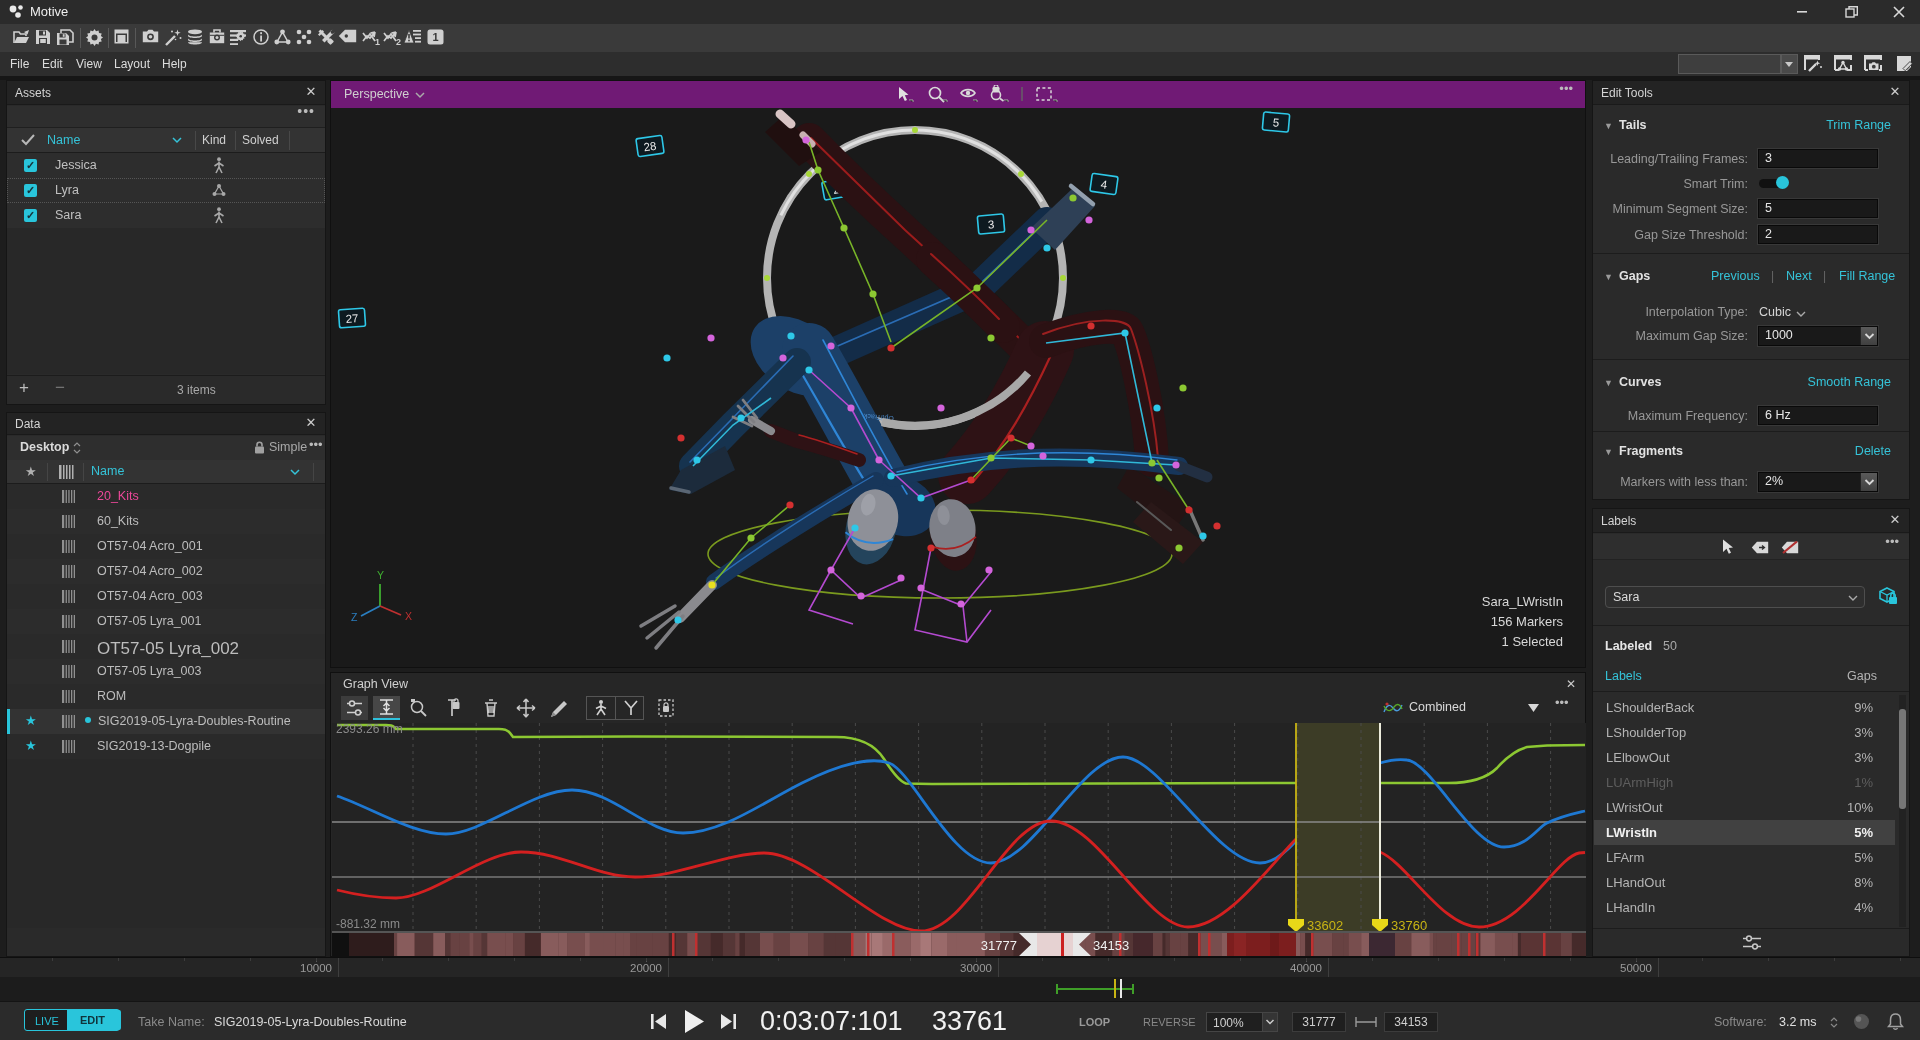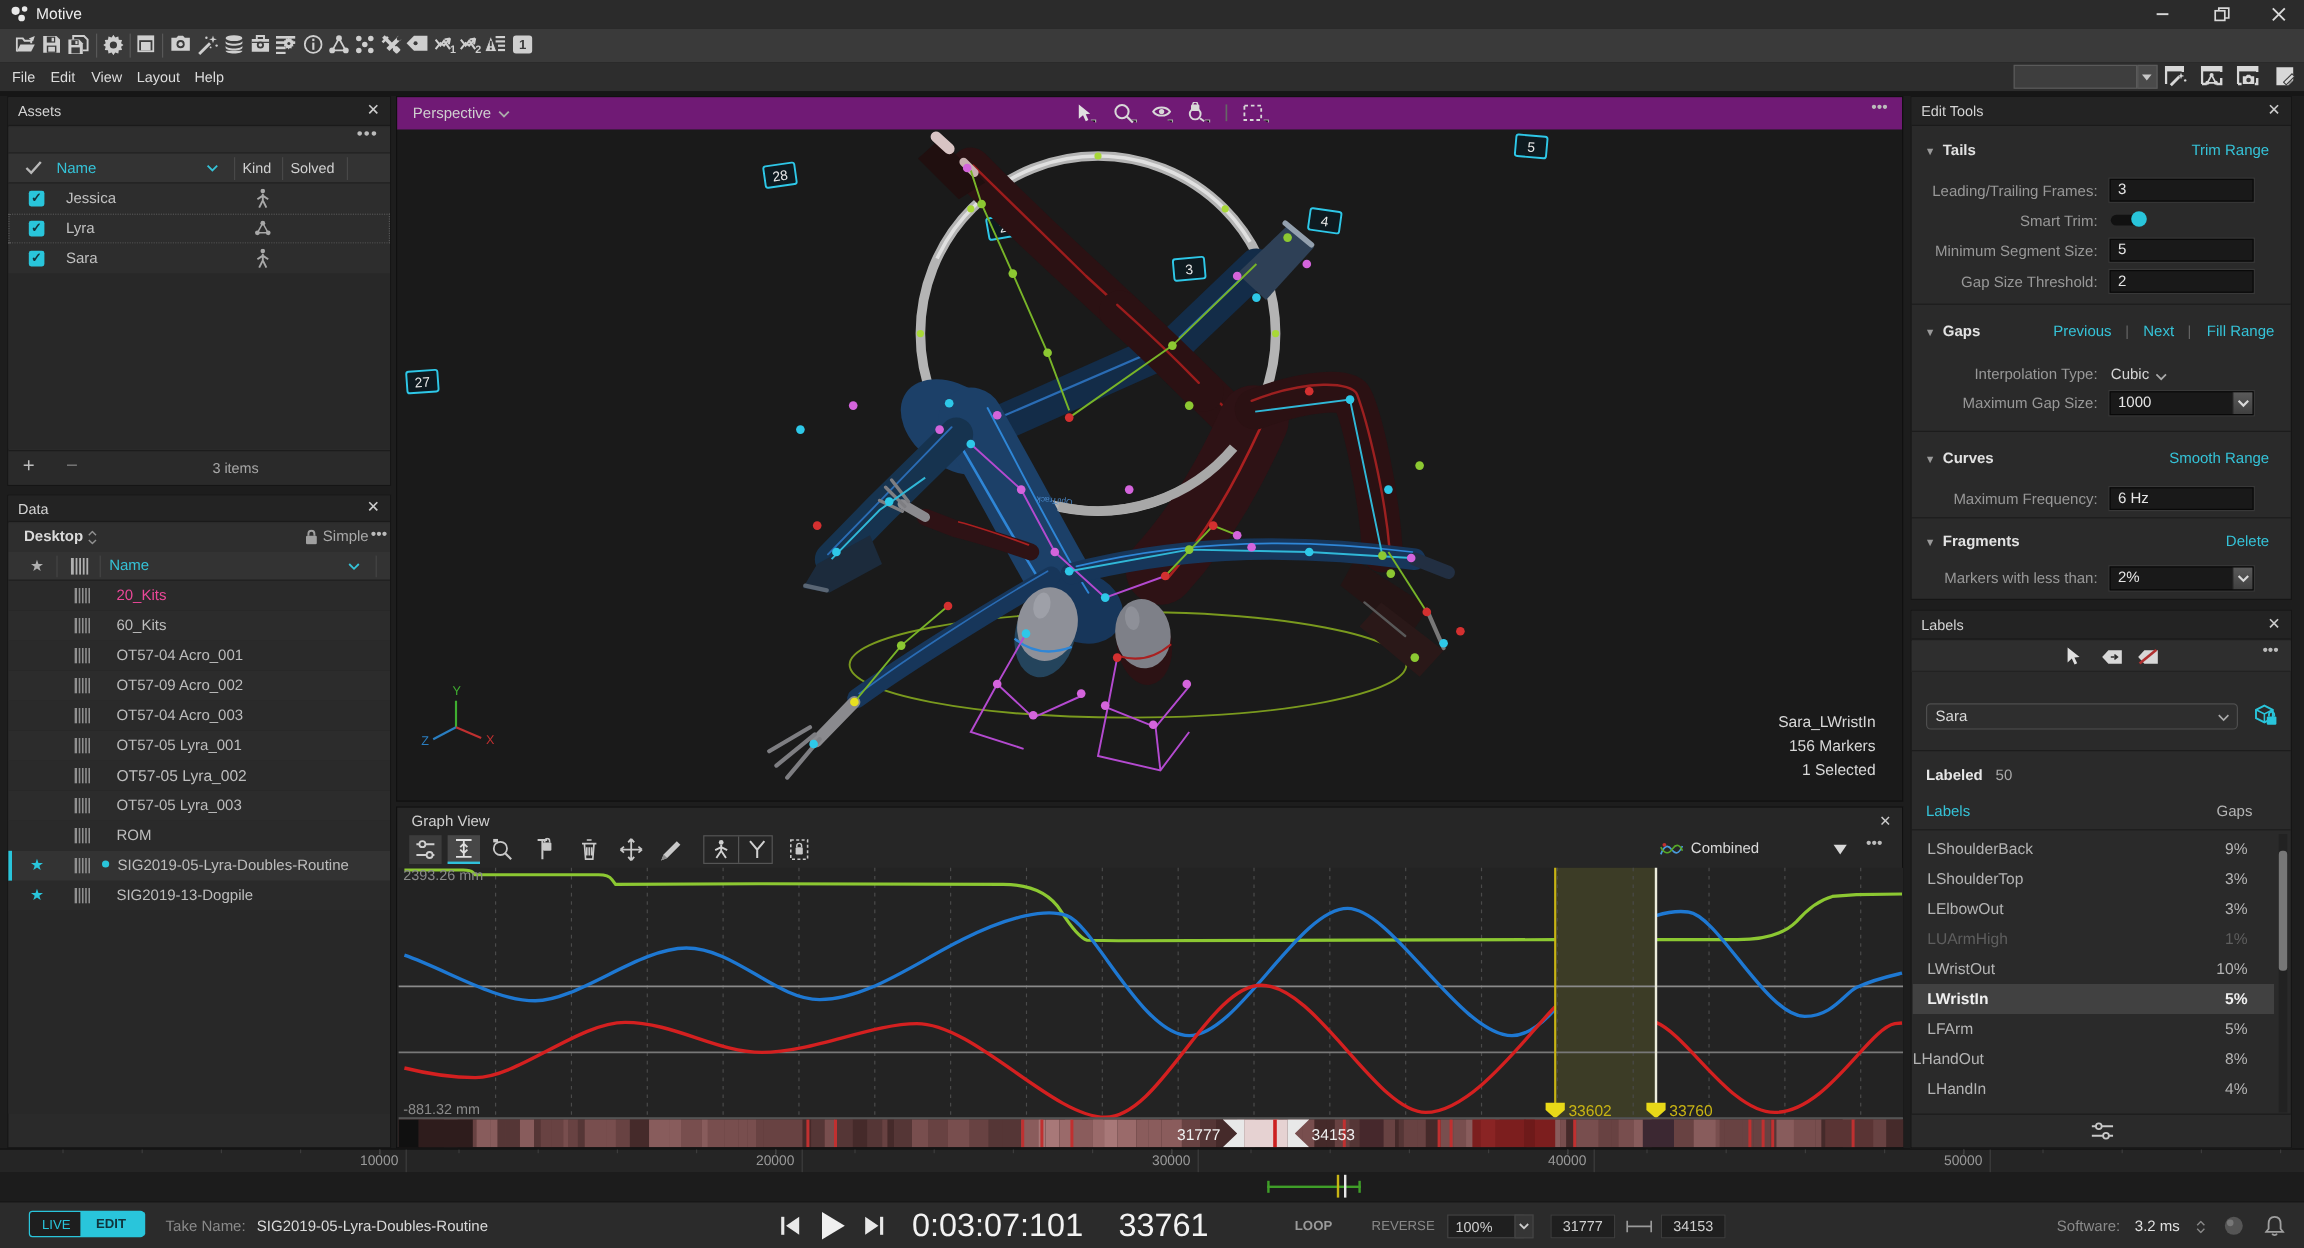--- a/index.html
+++ b/index.html
@@ -378,21 +378,21 @@
       <div class="abs" style="left:0;top:75px;width:100%;height:25px;background:#2c2c2c;">
         <svg class="abs" style="left:55px;top:6px" width="16" height="13">
           <g fill="#909090">
             <rect x="0" width="2.2" height="13"></rect>
             <rect x="3.6" width="1.3" height="13"></rect>
             <rect x="6.3" width="1.3" height="13"></rect>
             <rect x="9" width="1.3" height="13"></rect>
             <rect x="11.7" width="1.3" height="13"></rect>
           </g>
         </svg>
-        <span class="abs" style="left:90px;top:5px;color:#bdbdbd;font-size:12.5px;">OT57-09 Acro_002</span>
+        <span class="abs" style="left:90px;top:5px;color:#bdbdbd;font-size:12.5px;">OT57-04 Acro_002</span>
       </div>
       <div class="abs" style="left:0;top:100px;width:100%;height:25px;background:#2a2a2a;">
         <svg class="abs" style="left:55px;top:6px" width="16" height="13">
           <g fill="#909090">
             <rect x="0" width="2.2" height="13"></rect>
             <rect x="3.6" width="1.3" height="13"></rect>
             <rect x="6.3" width="1.3" height="13"></rect>
             <rect x="9" width="1.3" height="13"></rect>
             <rect x="11.7" width="1.3" height="13"></rect>
           </g>
@@ -414,21 +414,21 @@
       <div class="abs" style="left:0;top:150px;width:100%;height:25px;background:#2a2a2a;">
         <svg class="abs" style="left:55px;top:6px" width="16" height="13">
           <g fill="#909090">
             <rect x="0" width="2.2" height="13"></rect>
             <rect x="3.6" width="1.3" height="13"></rect>
             <rect x="6.3" width="1.3" height="13"></rect>
             <rect x="9" width="1.3" height="13"></rect>
             <rect x="11.7" width="1.3" height="13"></rect>
           </g>
         </svg>
-        <span class="abs" style="left:90px;top:5px;color:#bdbdbd;font-size:13px;">OT57-05 Lyra_002</span>
+        <span class="abs" style="left:90px;top:5px;color:#bdbdbd;font-size:17px;">OT57-05 Lyra_002</span>
       </div>
       <div class="abs" style="left:0;top:175px;width:100%;height:25px;background:#2c2c2c;">
         <svg class="abs" style="left:55px;top:6px" width="16" height="13">
           <g fill="#909090">
             <rect x="0" width="2.2" height="13"></rect>
             <rect x="3.6" width="1.3" height="13"></rect>
             <rect x="6.3" width="1.3" height="13"></rect>
             <rect x="9" width="1.3" height="13"></rect>
             <rect x="11.7" width="1.3" height="13"></rect>
           </g>
@@ -1148,21 +1148,21 @@
       </div>
       <div class="lrow" style="top:311px;background:#414141;color:#f0f0f0;font-weight:bold;">
         <span style="position:absolute;left:12px;">LWristIn</span>
         <span class="pct">5%</span>
       </div>
       <div class="lrow" style="top:336px;">
         <span style="position:absolute;left:12px;">LFArm</span>
         <span class="pct">5%</span>
       </div>
       <div class="lrow" style="top:361px;">
-        <span style="position:absolute;left:0;text-align:right;">LHandOut</span>
+        <span style="position:absolute;left:12px;text-align:right;">LHandOut</span>
         <span class="pct">8%</span>
       </div>
       <div class="lrow" style="top:386px;">
         <span style="position:absolute;left:12px;">LHandIn</span>
         <span class="pct">4%</span>
       </div>
       <div class="lrow" style="top:411px;height:8px;overflow:hidden;">
         <span style="position:absolute;left:12px;top:3px;">LWristTop</span>
         <span class="pct" style="top:3px;">11%</span>
       </div>

